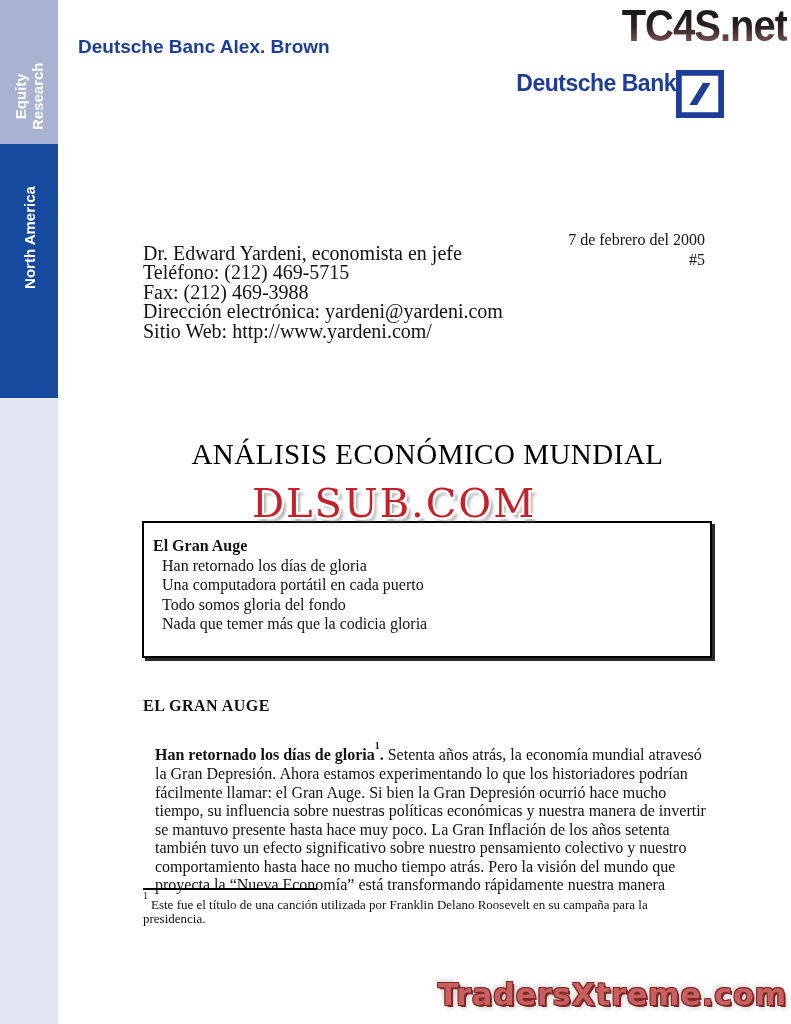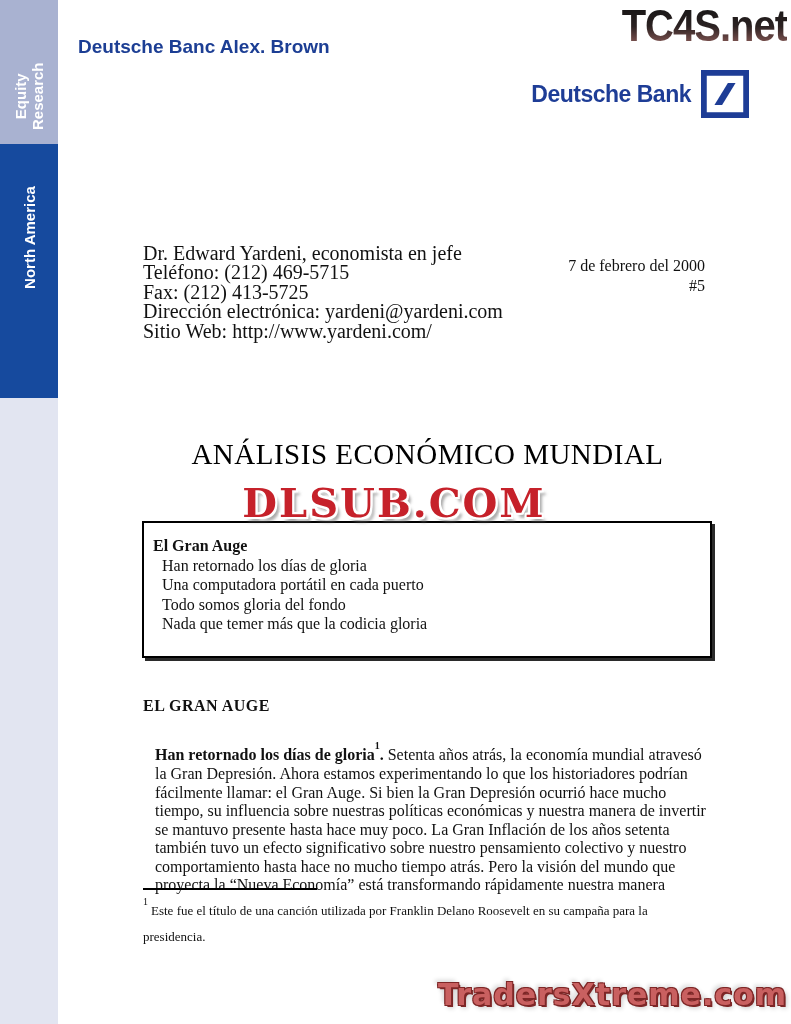--- a/index.html
+++ b/index.html
@@ -28,38 +28,38 @@
     text-align:center;
   }
   .tc4s {
     position:absolute; top:3px; right:4px;
     font-family:"Liberation Sans", sans-serif; font-weight:bold; font-size:40px;
     letter-spacing:-1px; line-height:1;
     background:linear-gradient(180deg,#141414 0%,#2b2222 52%,#96625e 100%);
     -webkit-background-clip:text; background-clip:text; color:transparent;
     transform:scaleY(1.12); transform-origin:top right;
   }
-  .db-logo { position:absolute; top:70px; right:42px; display:flex; align-items:center; gap:10px; }
+  .db-logo { position:absolute; top:70px; right:67px; display:flex; align-items:flex-start; }
   .db-text {
     font-family:"Liberation Sans", sans-serif; font-weight:bold; font-size:23px;
     color:#1e3d96; letter-spacing:-0.5px; padding-bottom:4px;
   }
   
   .contact { position:absolute; left:143px; top:244px; font-size:20px; line-height:19.4px; }
   .contact .indent { padding-left:17px; }
-  .issue { position:absolute; right:86px; top:256px; text-align:right; font-size:16px; line-height:20px; }
+  .issue { position:absolute; right:86px; top:230px; text-align:right; font-size:16px; line-height:20px; }
   
   .page-title {
     position:absolute; left:143px; top:438px; width:569px;
     text-align:center; font-size:29px; letter-spacing:0.5px; color:#000;
   }
   
   .dlsub {
     position:absolute; left:394px; top:483px; transform:translateX(-50%);
-    font-family:"DejaVu Serif", serif; font-weight:bold; font-size:40px; line-height:1;
+    font-family:"DejaVu Serif", serif; font-weight:normal; font-size:40px; line-height:1;
     color:#c6212a; letter-spacing:2px; z-index:6; white-space:nowrap;
     text-shadow:
       -2px -2px 0 #fff, 2px -2px 0 #fff, -2px 2px 0 #fff, 2px 2px 0 #fff,
       -2px 0 0 #fff, 2px 0 0 #fff, 0 -2px 0 #fff, 0 2px 0 #fff,
       4px 5px 3px rgba(100,100,100,0.55);
   }
   
   .quote-box {
     position:absolute; left:142px; top:521px; width:570px; height:137px;
     box-sizing:border-box; background:#fff; border:2px solid #000;
@@ -67,21 +67,21 @@
     font-size:16px; line-height:19.5px; z-index:2;
   }
   .qb-heading { font-weight:bold; }
   .qb-line { padding-left:9px; }
   
   .section-heading { position:absolute; left:143px; top:697px; font-weight:bold; font-size:16px; letter-spacing:0.5px; }
   .body-paragraph { position:absolute; left:143px; top:730px; width:561px; font-size:16px; line-height:18.6px; margin:12px; }
   .body-paragraph sup, .footnote sup { font-size:10px; position:relative; top:-5px; }
   .footnote sup { margin-right:3px; }
   .footnote-rule { position:absolute; left:143px; top:888px; width:174px; border-top:2px solid #000; height:0; }
-  .footnote { position:absolute; left:143px; top:894px; width:556px; font-size:13px; line-height:26px; }
+  .footnote { position:absolute; left:143px; top:894px; width:556px; font-size:13px; line-height:14px; }
   
   .traders {
     position:absolute; right:4px; top:977px;
     font-family:"DejaVu Sans", sans-serif; font-weight:bold; font-size:30px; line-height:1.2;
     color:#c96060; letter-spacing:1px; white-space:nowrap;
     text-shadow:
       -1px -1px 0 #7e2727, 1px -1px 0 #7e2727, -1px 1px 0 #7e2727, 1px 1px 0 #7e2727,
       2px 2px 0 #7e2727, -3px -3px 4px #d8d8d8, 3px 3px 5px #c4c4c4;
   }
 </style>
@@ -112,21 +112,21 @@
     <svg width="48" height="48" viewBox="0 0 100 100" aria-hidden="true">
       <rect x="6" y="6" width="88" height="88" fill="none" stroke="#1e3d96" stroke-width="12"></rect>
       <polygon points="28,73 44,73 72,27 56,27" fill="#1e3d96"></polygon>
     </svg>
   </span>
 </div>
 
 <div class="contact">
   <div>Dr. Edward Yardeni, economista en jefe</div>
   <div>Teléfono: (212) 469-5715</div>
-  <div>Fax: (212) 413-5725</div>
+  <div>Fax: (212) 469-3988</div>
   <div>Dirección electrónica: yardeni@yardeni.com</div>
   <div>Sitio Web: http://www.yardeni.com/</div>
 </div>
 
 <div class="issue">
   <div>7 de febrero del 2000</div>
   <div>#5</div>
 </div>
 
 <div class="page-title">ANÁLISIS ECONÓMICO MUNDIAL</div>

